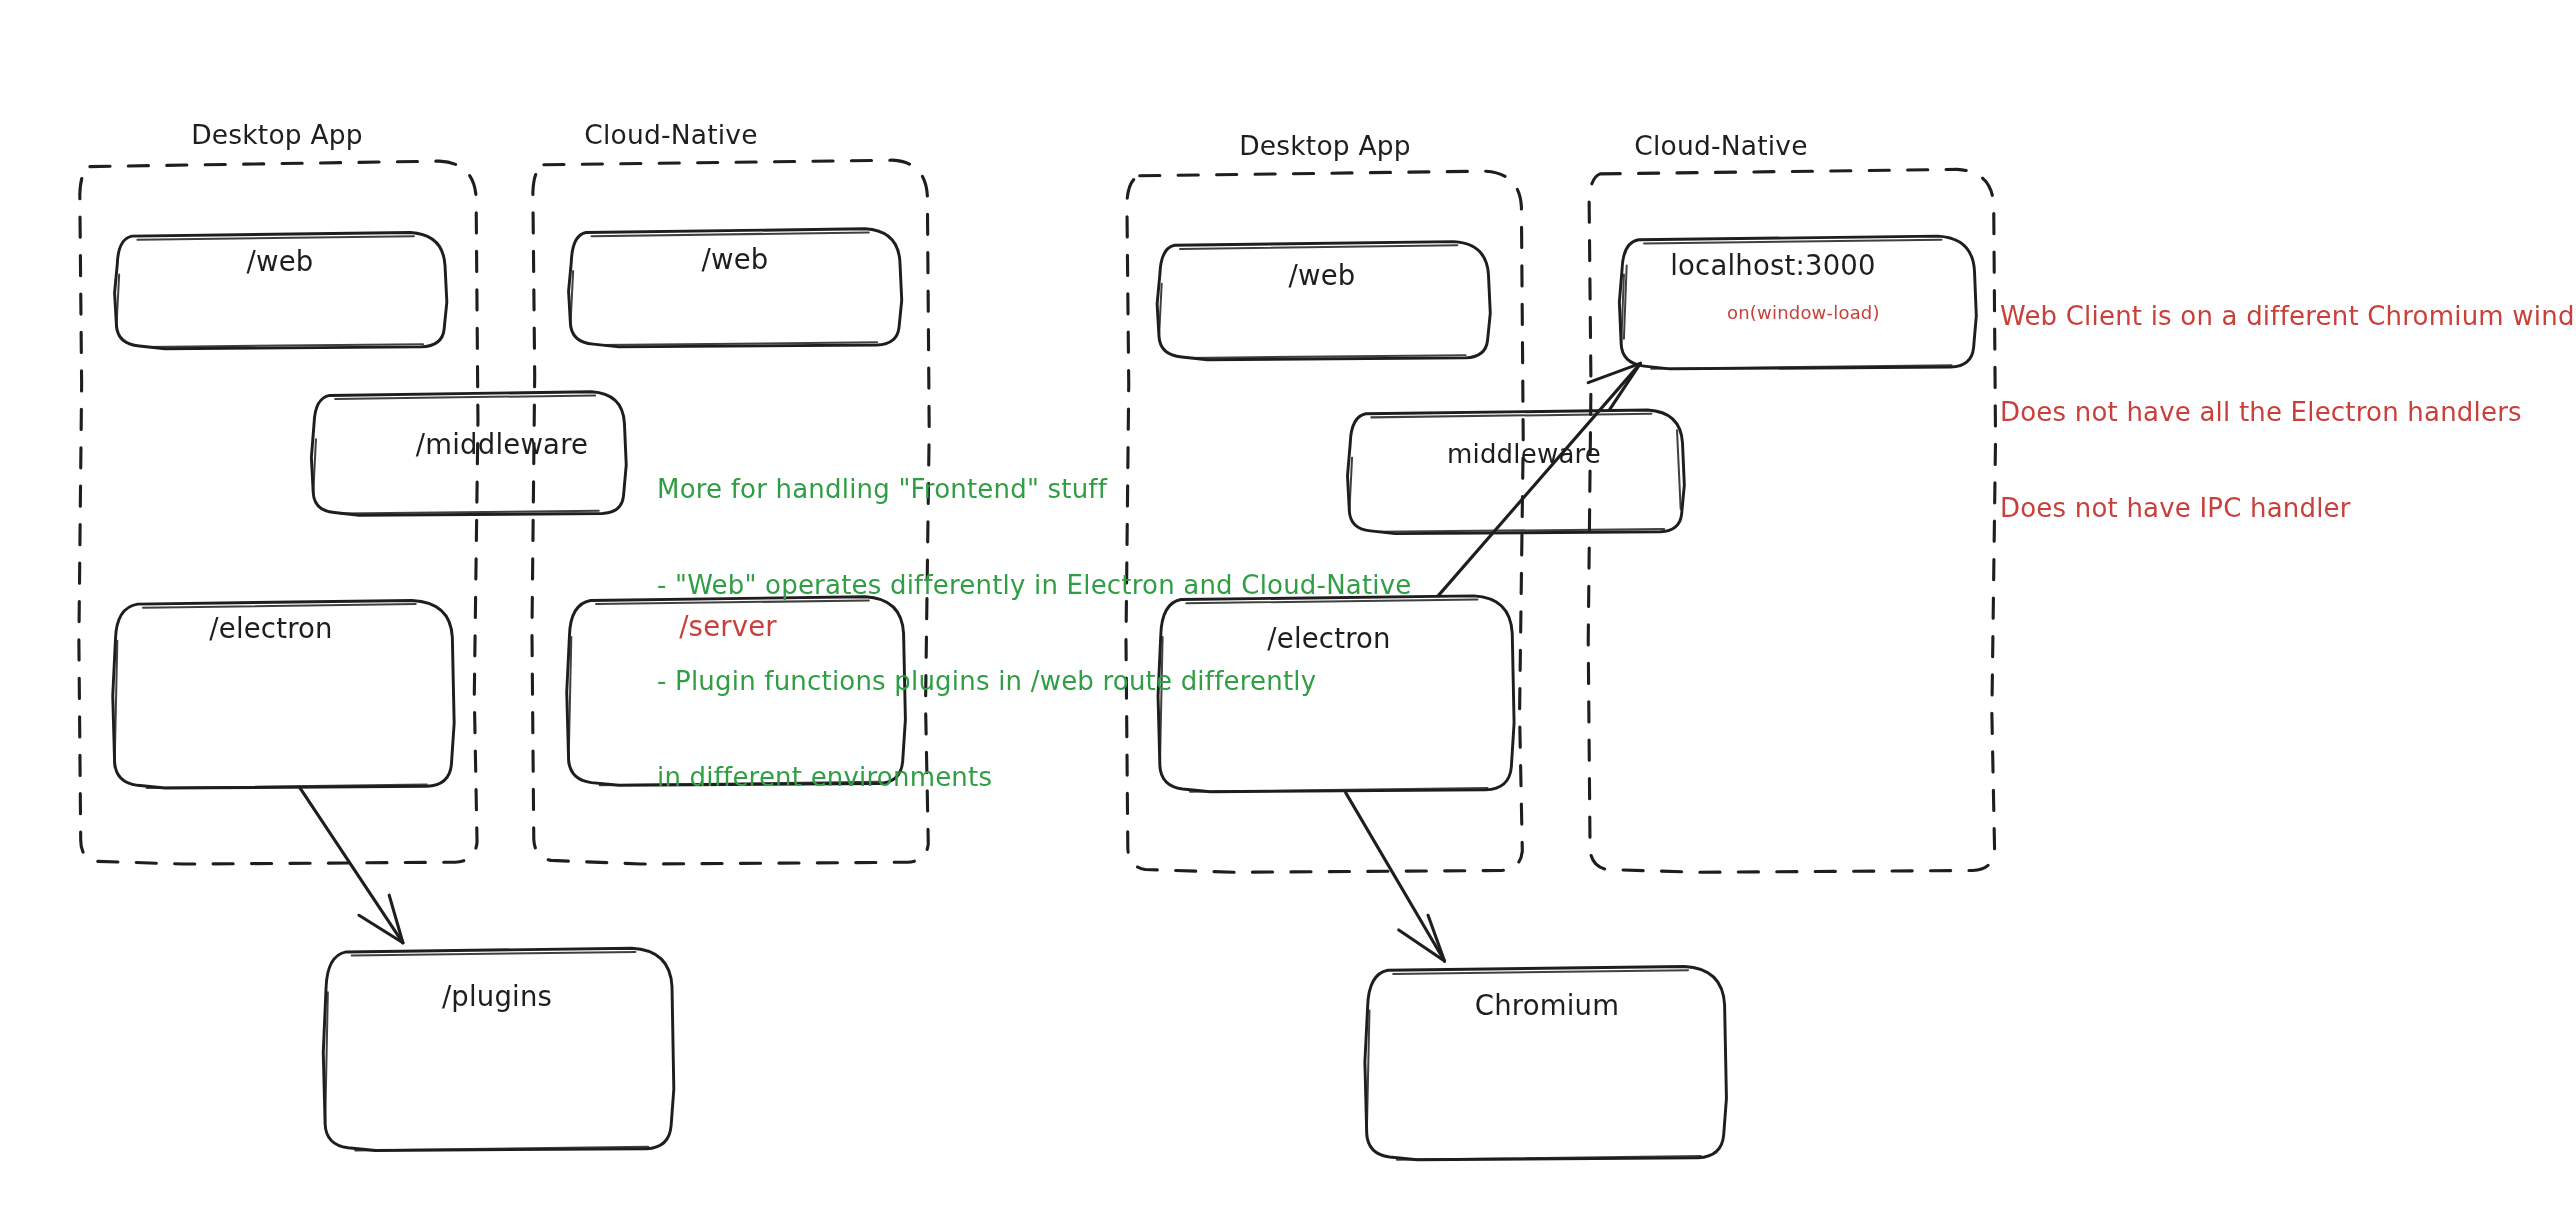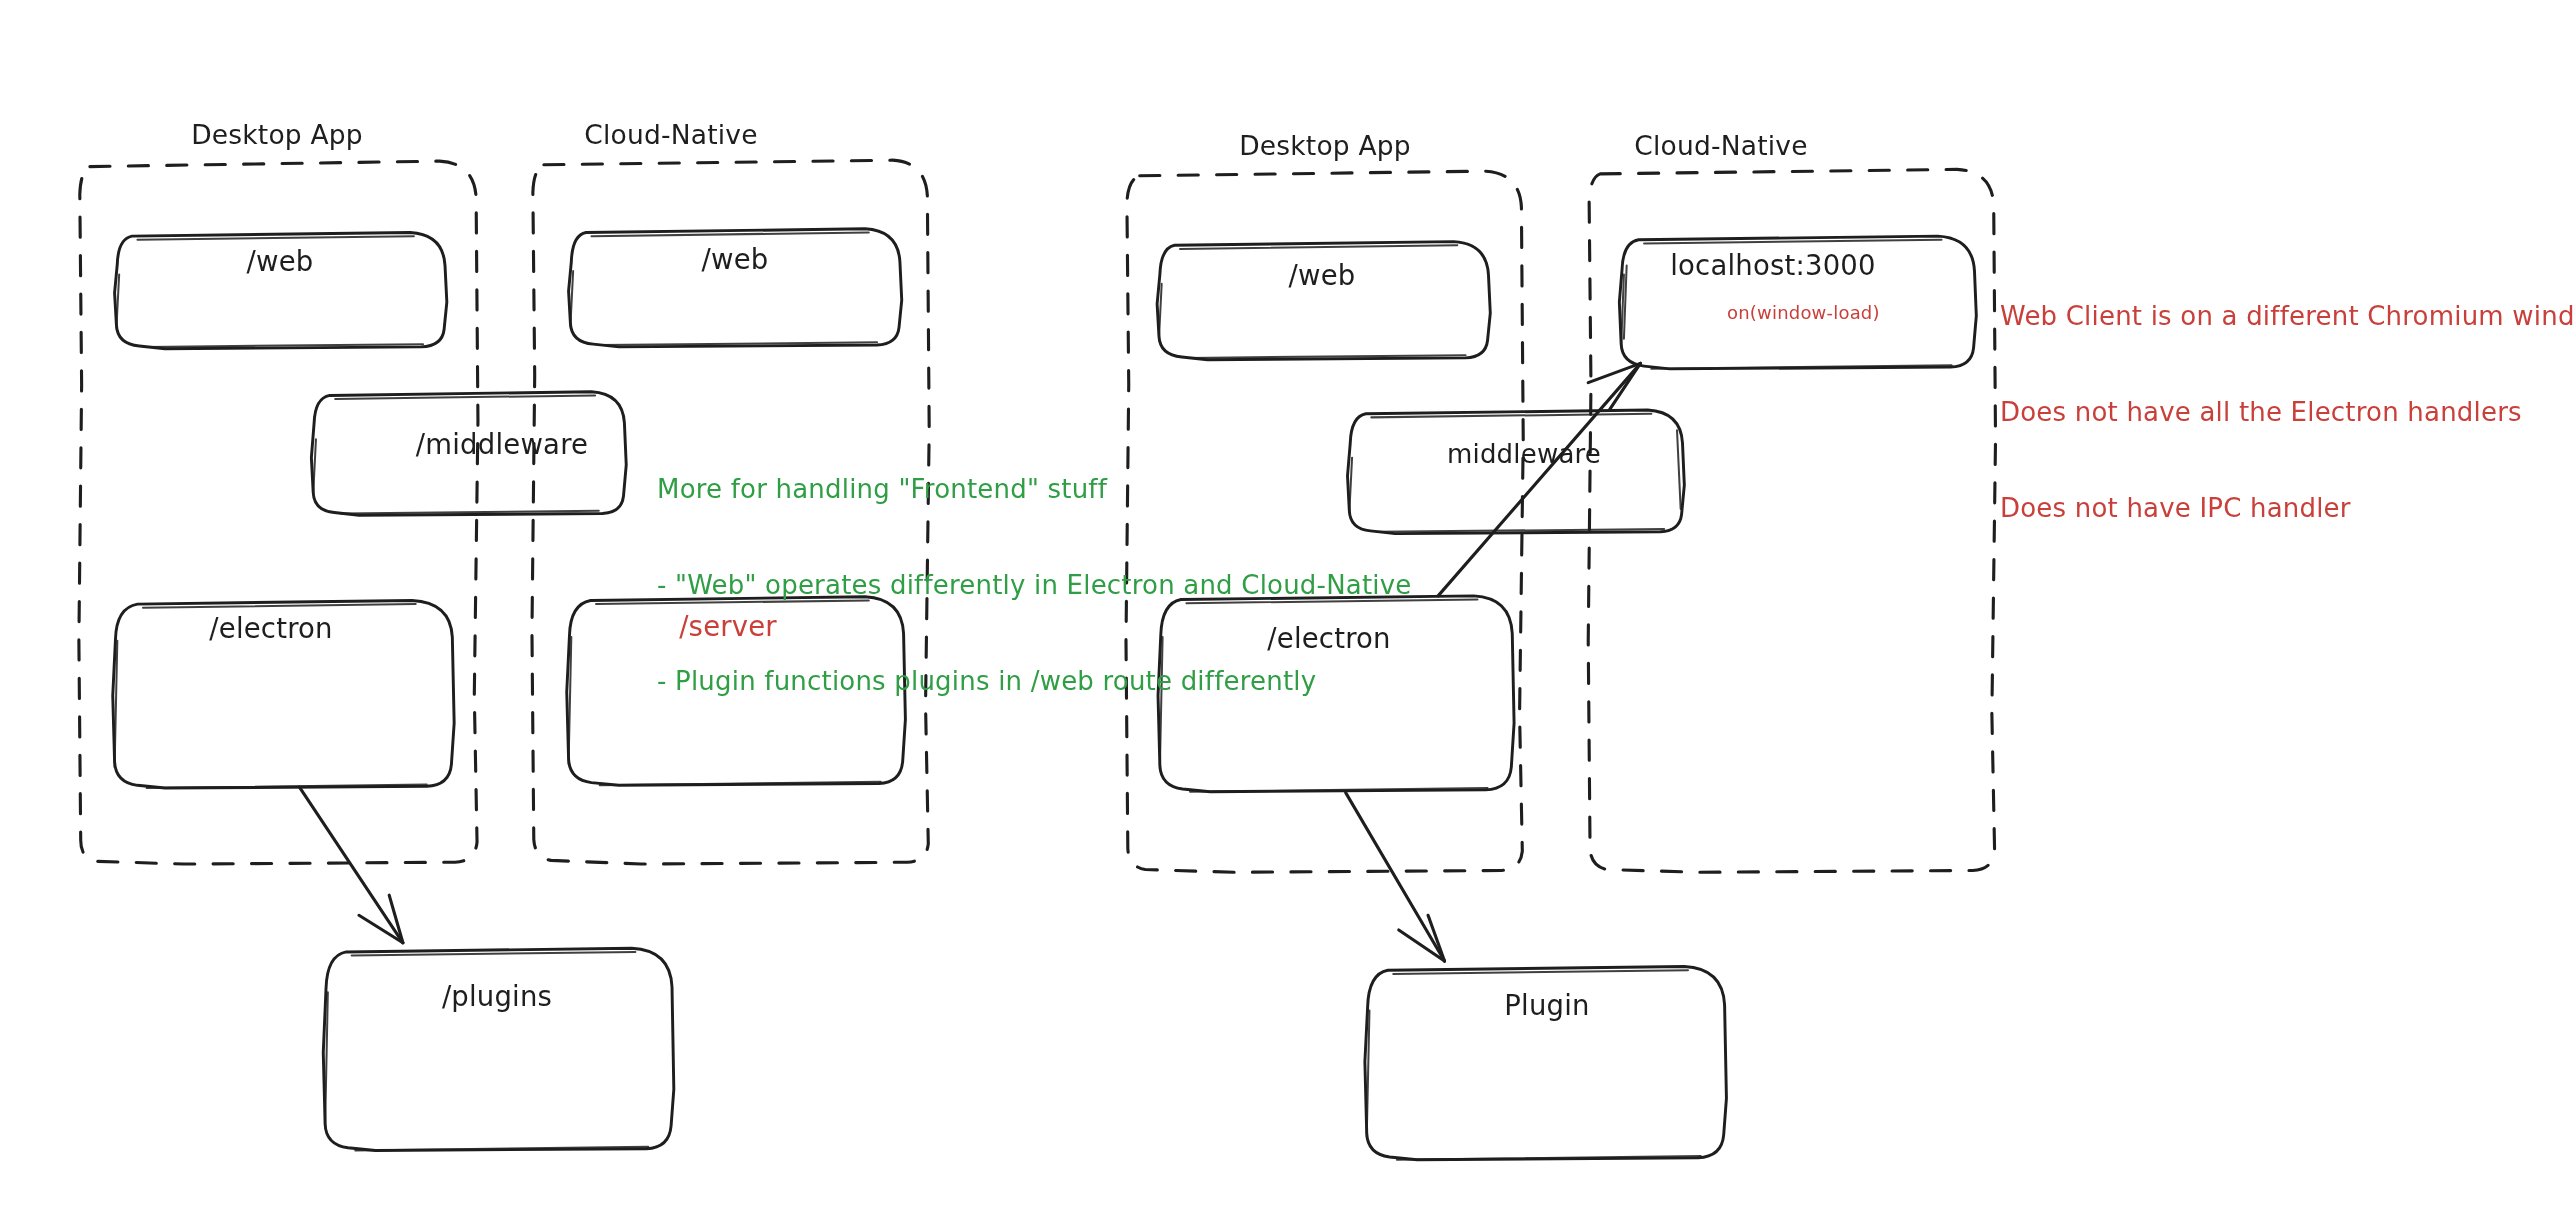--- a/index.html
+++ b/index.html
@@ -169,26 +169,27 @@
   <div class="lbl box-title" style="left:497px; top:980px;">/plugins</div>
 
   <div class="lbl grp-title" style="left:1325px; top:130px;">Desktop App</div>
   <div class="lbl grp-title" style="left:1721px; top:130px;">Cloud-Native</div>
 
   <div class="lbl box-title" style="left:1322px; top:259px;">/web</div>
   <div class="lbl box-title" style="left:1773px; top:249px;">localhost:3000</div>
   <div class="lbl sub-red" style="left:1727px; top:302px;">on(window-load)</div>
   <div class="lbl box-title" style="left:1524px; top:439px; font-size:26px;">middleware</div>
   <div class="lbl box-title" style="left:1329px; top:622px;">/electron</div>
-  <div class="lbl box-title" style="left:1547px; top:989px;">Plugin</div>
+  <div class="lbl box-title" style="left:1547px; top:989px;">Chromium</div>
 
   <div class="lbl note note-green" style="left:657px; top:409px;">
     <div>More for handling "Frontend" stuff</div>
     <div>- "Web" operates differently in Electron and Cloud-Native</div>
     <div>- Plugin functions plugins in /web route differently</div>
+    <div>in different environments</div>
   </div>
 
   <div class="lbl note note-red" style="left:2000px; top:236px;">
     <div>Web Client is on a different Chromium window</div>
     <div>Does not have all the Electron handlers</div>
     <div>Does not have IPC handler</div>
   </div>
 
 </div>
 

